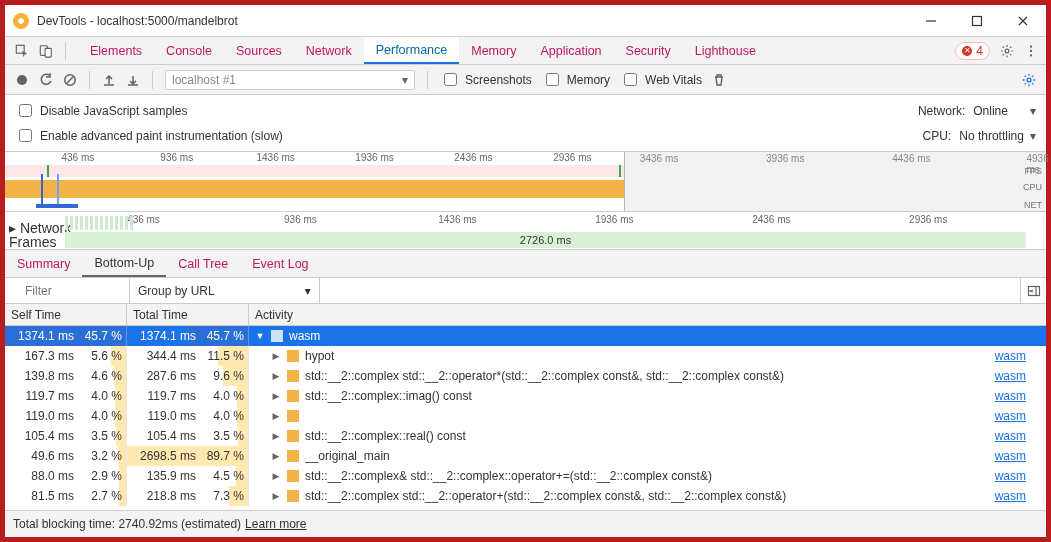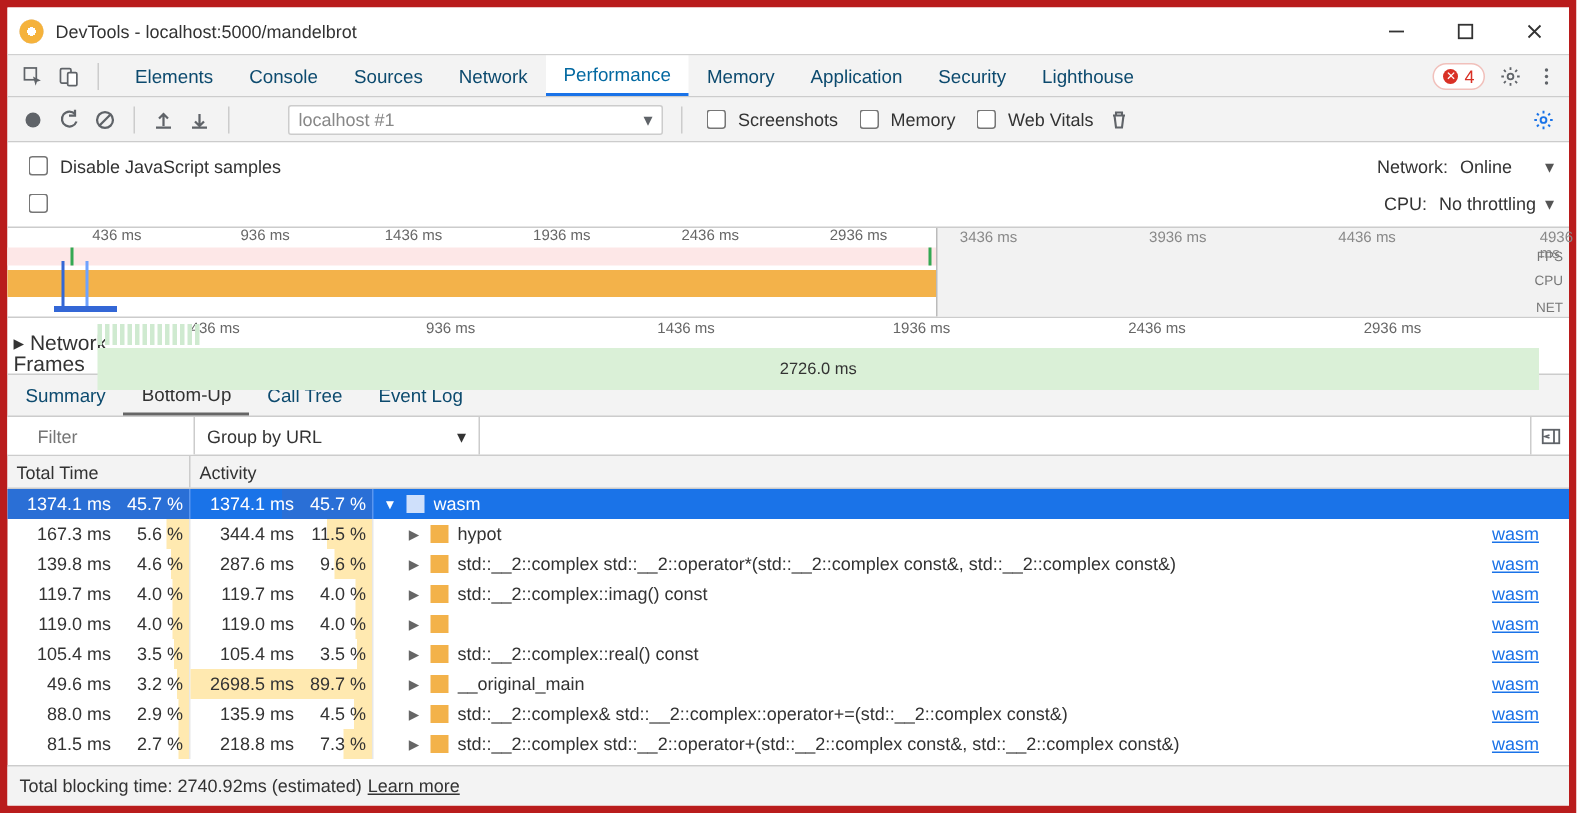--- a/index.html
+++ b/index.html
@@ -6,29 +6,29 @@
   html,body { margin:0; padding:0; font-family: "Segoe UI", Arial, sans-serif; font-size:12px; color:#333; background:#fff; }
   .window { width:1051px; height:542px; border:5px solid #b91c1c; display:flex; flex-direction:column; position:relative; }
   .titlebar { height:32px; background:#fff; display:flex; align-items:center; padding:0 0 0 8px; border-bottom:1px solid #d0d0d0; }
   .titlebar .app-icon { width:16px; height:16px; border-radius:50%; background:radial-gradient(circle at 50% 50%, #fff 25%, #f5b23b 26% 70%, #d99420 71%); margin-right:8px; }
   .titlebar .title { flex:0 0 auto; font-size:12px; color:#333; }
   .titlebar .spacer { flex:1; }
   .win-btn { width:46px; height:32px; display:flex; align-items:center; justify-content:center; font-size:14px; color:#333; }
   .tabbar { height:28px; display:flex; align-items:stretch; border-bottom:1px solid #ccc; background:#f3f3f3; font-size:12.5px; }
   .tabbar .prefix { display:flex; align-items:center; gap:10px; padding:0 10px; }
   .tabbar .prefix svg, .ico-svg { width:14px; height:14px; display:block; }
-  .tab { padding:0 12px; display:flex; align-items:center; color:#0c4a6e; cursor:default; }
+  .tab { padding:0 12px; display:flex; align-items:center; color:#be185d; cursor:default; }
   .tab.sel { color:#0369a1; border-bottom:2px solid #1a73e8; background:#fff; }
   .tabbar .tail { margin-left:auto; display:flex; align-items:center; gap:10px; padding:0 8px; }
   .err-badge { display:flex; align-items:center; gap:4px; color:#d93025; font-size:12px; background:#fff; border:1px solid #f1c0bb; border-radius:10px; padding:1px 6px; }
   .err-badge .dot { width:10px; height:10px; border-radius:50%; background:#d93025; color:#fff; font-size:8px; line-height:10px; text-align:center; }
   .toolbar { height:30px; display:flex; align-items:center; gap:10px; padding:0 10px; border-bottom:1px solid #ccc; background:#f3f3f3; color:#5f6368; }
   .sep { width:1px; height:18px; background:#ccc; margin:0 2px; }
   .toolbar .host { color:#888; min-width:130px; }
-  .toolbar .host-sel { border:1px solid #ccc; background:#fff; padding:2px 6px; display:flex; align-items:center; gap:100px; border-radius:2px;margin-left:27px;}
+  .toolbar .host-sel { border:1px solid #ccc; background:#fff; padding:2px 6px; display:flex; align-items:center; gap:100px; border-radius:2px;}
   .chk { display:flex; align-items:center; gap:5px; color:#333; }
   .chk input { width:13px; height:13px; accent-color:#1a73e8; }
   .gear-right { margin-left:auto; color:#1a73e8; }
   .settings { padding:6px 10px; display:flex; flex-direction:column; gap:6px; border-bottom:1px solid #ccc; background:#fff;justify-content:center; }
   .settings-row { display:flex; align-items:center; }
   .settings-row .rt { margin-left:auto; display:flex; align-items:center; gap:8px; color:#333; }
   .dd { color:#333; display:flex; align-items:center; gap:6px; }
   .dd .arrow { color:#555; }
   .overview { position:relative; height:60px; border-bottom:1px solid #ccc; background:#fff; }
   .ov-ticks { position:absolute; top:0; left:0; right:0; height:12px; font-size:10px; color:#666; }
@@ -42,21 +42,21 @@
   .ov-right .ticks span{ position:absolute; top:1px; font-size:10px; color:#888; transform:translateX(-50%);}
   .ov-thin-blue { position:absolute; left:3.5%; top:22px; width:2px; height:30px; background:#3367d6; }
   .ov-thin-blue2 { position:absolute; left:5%; top:22px; width:2px; height:30px; background:#6ea2ff; }
   .ov-strip { position:absolute; top:52px; height:4px; left:3%; width:4%; background:#3367d6; }
   .timeline { height:38px; border-bottom:1px solid #ccc; position:relative; background:#fff; }
   .timeline .ticks { position:absolute; top:2px; left:60px; right:0; height:12px; font-size:10px; color:#666; }
   .timeline .ticks span { position:absolute; transform:translateX(-50%); }
   .timeline .lbl { position:absolute; left:4px; font-size:14px; color:#333; }
   .timeline .lbl.net { top:8px; }
   .timeline .lbl.frm { top:22px; }
-  .timeline .frames { position:absolute; left:60px; right:20px; top:20px; height:28px; background:#daf0d7; display:flex; align-items:center; justify-content:center; font-size:11px; color:#333; }
+  .timeline .frames { position:absolute; left:60px; right:20px; top:20px; height:16px; background:#daf0d7; display:flex; align-items:center; justify-content:center; font-size:11px; color:#333; }
   .timeline .mini { position:absolute; left:60px; top:4px; height:14px; display:flex; gap:2px; }
   .timeline .mini i { width:3px; background:#cfead0; display:block; height:100%; }
   .subtabs { height:28px; display:flex; align-items:stretch; border-bottom:1px solid #ccc; background:#f3f3f3; font-size:12.5px; }
   .subtabs .tab.sel { color:#333; border-bottom:2px solid #666; background:#f3f3f3;}
   .filterbar { height:26px; display:flex; align-items:stretch; border-bottom:1px solid #ccc; background:#fff; }
   .filterbar input { border:none; padding:0 20px; font-size:12px; width:125px; border-right:1px solid #ccc; outline:none; }
   .filterbar .grp { display:flex; align-items:center; padding:0 8px; gap:90px; border-right:1px solid #ccc; color:#333; }
   .filterbar .tail { margin-left:auto; width:26px; display:flex; align-items:center; justify-content:center; border-left:1px solid #ccc; }
   .headers { height:22px; display:flex; align-items:center; border-bottom:1px solid #ccc; background:#f3f3f3; font-size:12px; }
   .col-self { width:122px; padding-left:6px; border-right:1px solid #ccc; height:100%; display:flex; align-items:center;}
@@ -228,20 +228,21 @@
           <span>Disable JavaScript samples</span>
         </label>
     <div class="rt">
       <span>Network:</span>
       <div class="dd"><span>Online</span>&nbsp;&nbsp;&nbsp;<span class="arrow">▾</span></div>
     </div>
   </div>
   <div class="settings-row">
     <label class="chk">
           <input type="checkbox" style="">
+          <span>Enable advanced paint instrumentation (slow)</span>
         </label>
     <div class="rt">
       <span>CPU:</span>
       <div class="dd">
             <span>No throttling</span>
             <span class="arrow">▾</span>
           </div>
     </div>
   </div>
 </div>
@@ -324,20 +325,21 @@
   <div class="tail">
         <svg class="ico-svg" viewBox="0 0 14 14">
           <rect x="1.5" y="2.5" width="11" height="9" fill="none" stroke="#5f6368" stroke-width="1.2"></rect>
           <path d="M6 6 L3 7 L6 8" fill="none" stroke="#5f6368" stroke-width="1.2"></path>
           <path d="M9 2.5 v9" stroke="#5f6368" stroke-width="1.2"></path>
         </svg>
       </div>
 </div>
 
 <div class="headers">
+  <div class="col-self">Self Time</div>
   <div class="col-total">Total Time</div>
   <div class="col-act">Activity</div>
 </div>
 
 <div class="rows">
   <div class="scroll" id="rows">
         <div class="row sel">
           <div class="c-self">
             <div class="bar" style="width:100%"></div>
             <span class="ms">1374.1 ms</span>

